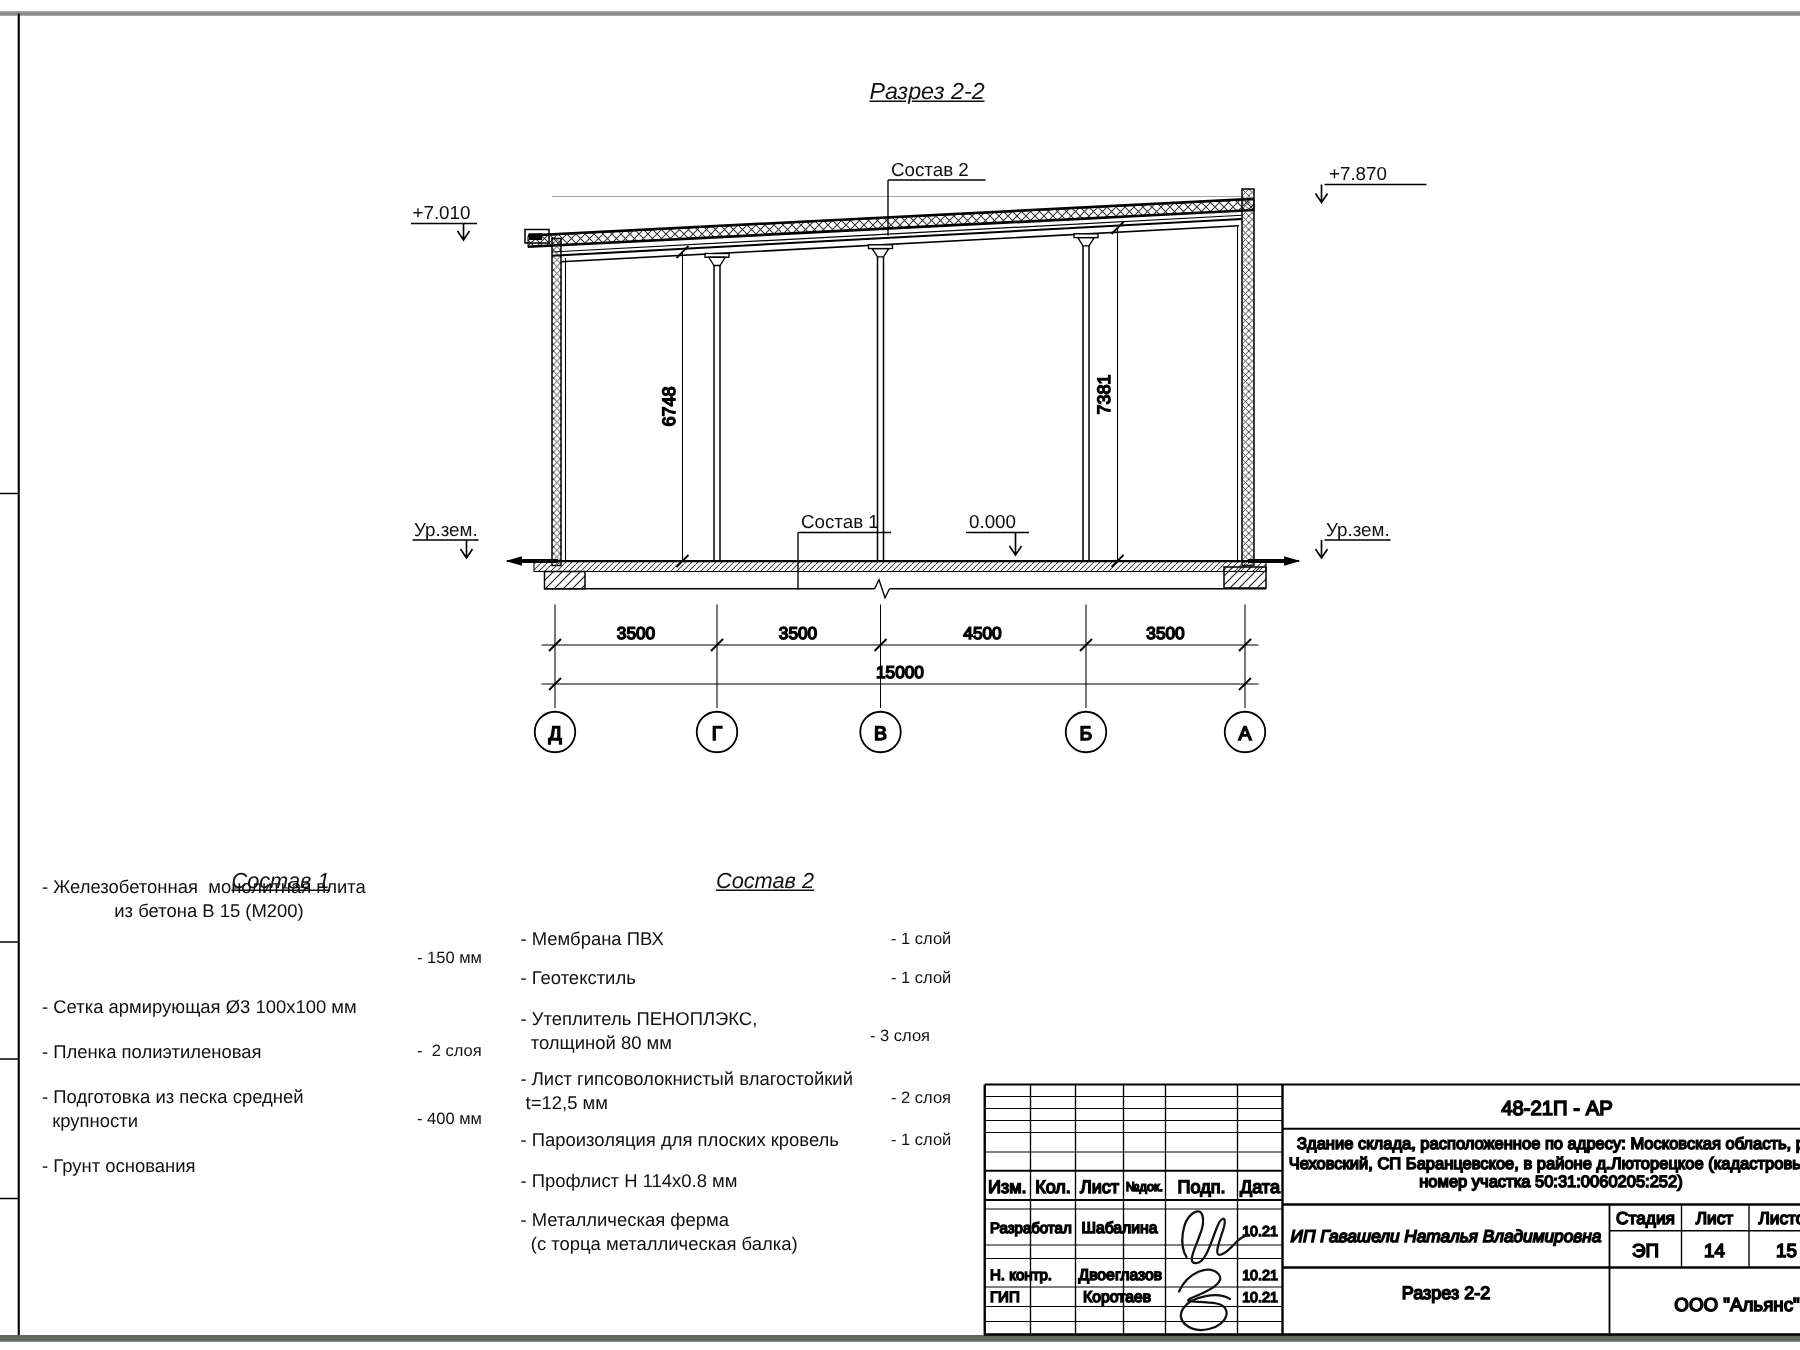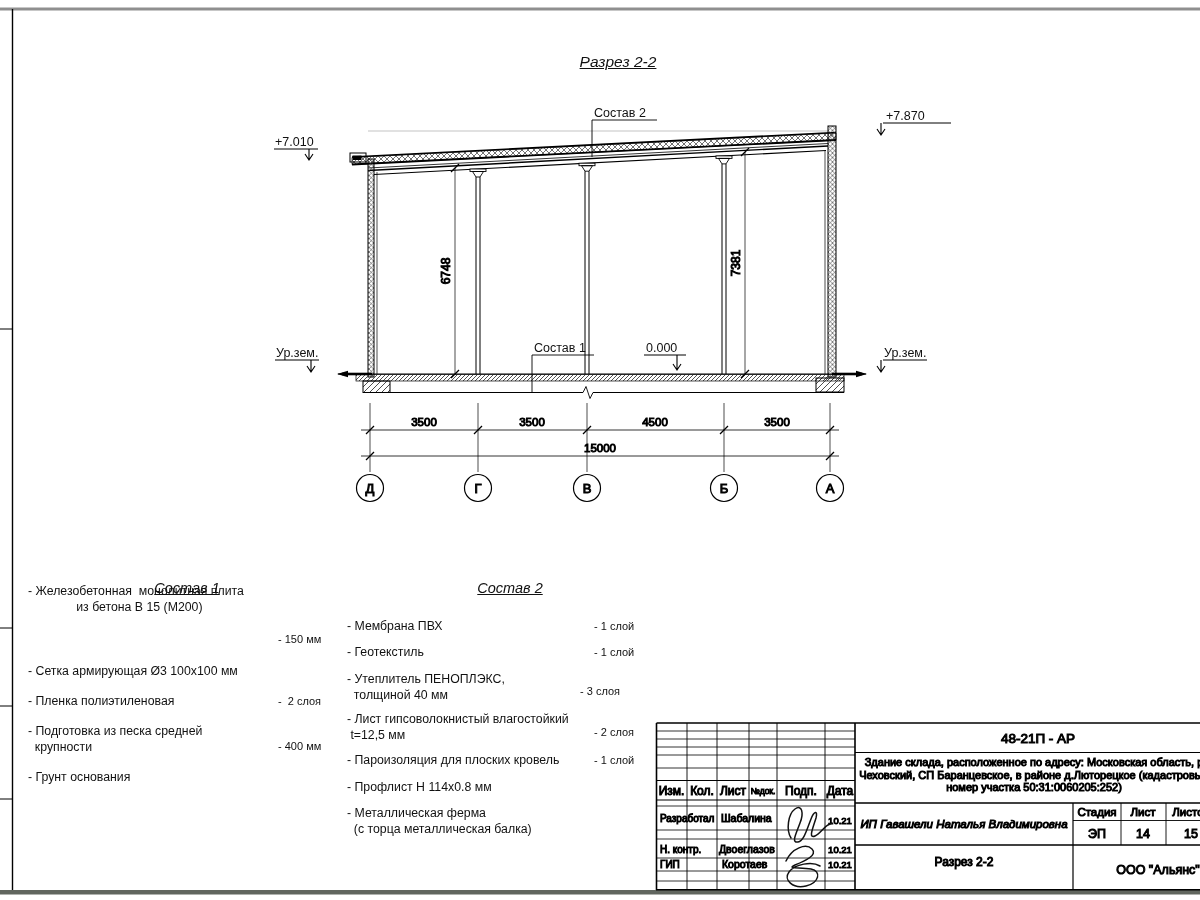--- a/index.html
+++ b/index.html
@@ -278,21 +278,21 @@
   <div class="abs li-text" style="left:28px;top:770px;">- Грунт основания</div>
 </div>
 
 <div class="abs heading" style="left:462px;top:580px;width:96px;">Состав 2</div>
 <div>
   <div class="abs li-text" style="left:347px;top:619px;">- Мембрана ПВХ</div>
   <div class="abs li-value" style="left:594px;top:619px;">- 1 слой</div>
   <div class="abs li-text" style="left:347px;top:645px;">- Геотекстиль</div>
   <div class="abs li-value" style="left:594px;top:645px;">- 1 слой</div>
   <div class="abs li-text" style="left:347px;top:672px;">- Утеплитель ПЕНОПЛЭКС,
-  толщиной 40 мм</div>
+  толщиной 80 мм</div>
   <div class="abs li-value" style="left:580px;top:684px;">- 3 слоя</div>
   <div class="abs li-text" style="left:347px;top:712px;">- Лист гипсоволокнистый влагостойкий
  t=12,5 мм</div>
   <div class="abs li-value" style="left:594px;top:725px;">- 2 слоя</div>
   <div class="abs li-text" style="left:347px;top:753px;">- Пароизоляция для плоских кровель</div>
   <div class="abs li-value" style="left:594px;top:753px;">- 1 слой</div>
   <div class="abs li-text" style="left:347px;top:780px;">- Профлист Н 114х0.8 мм</div>
   <div class="abs li-text" style="left:347px;top:806px;">- Металлическая ферма
   (с торца металлическая балка)</div>
 </div>

